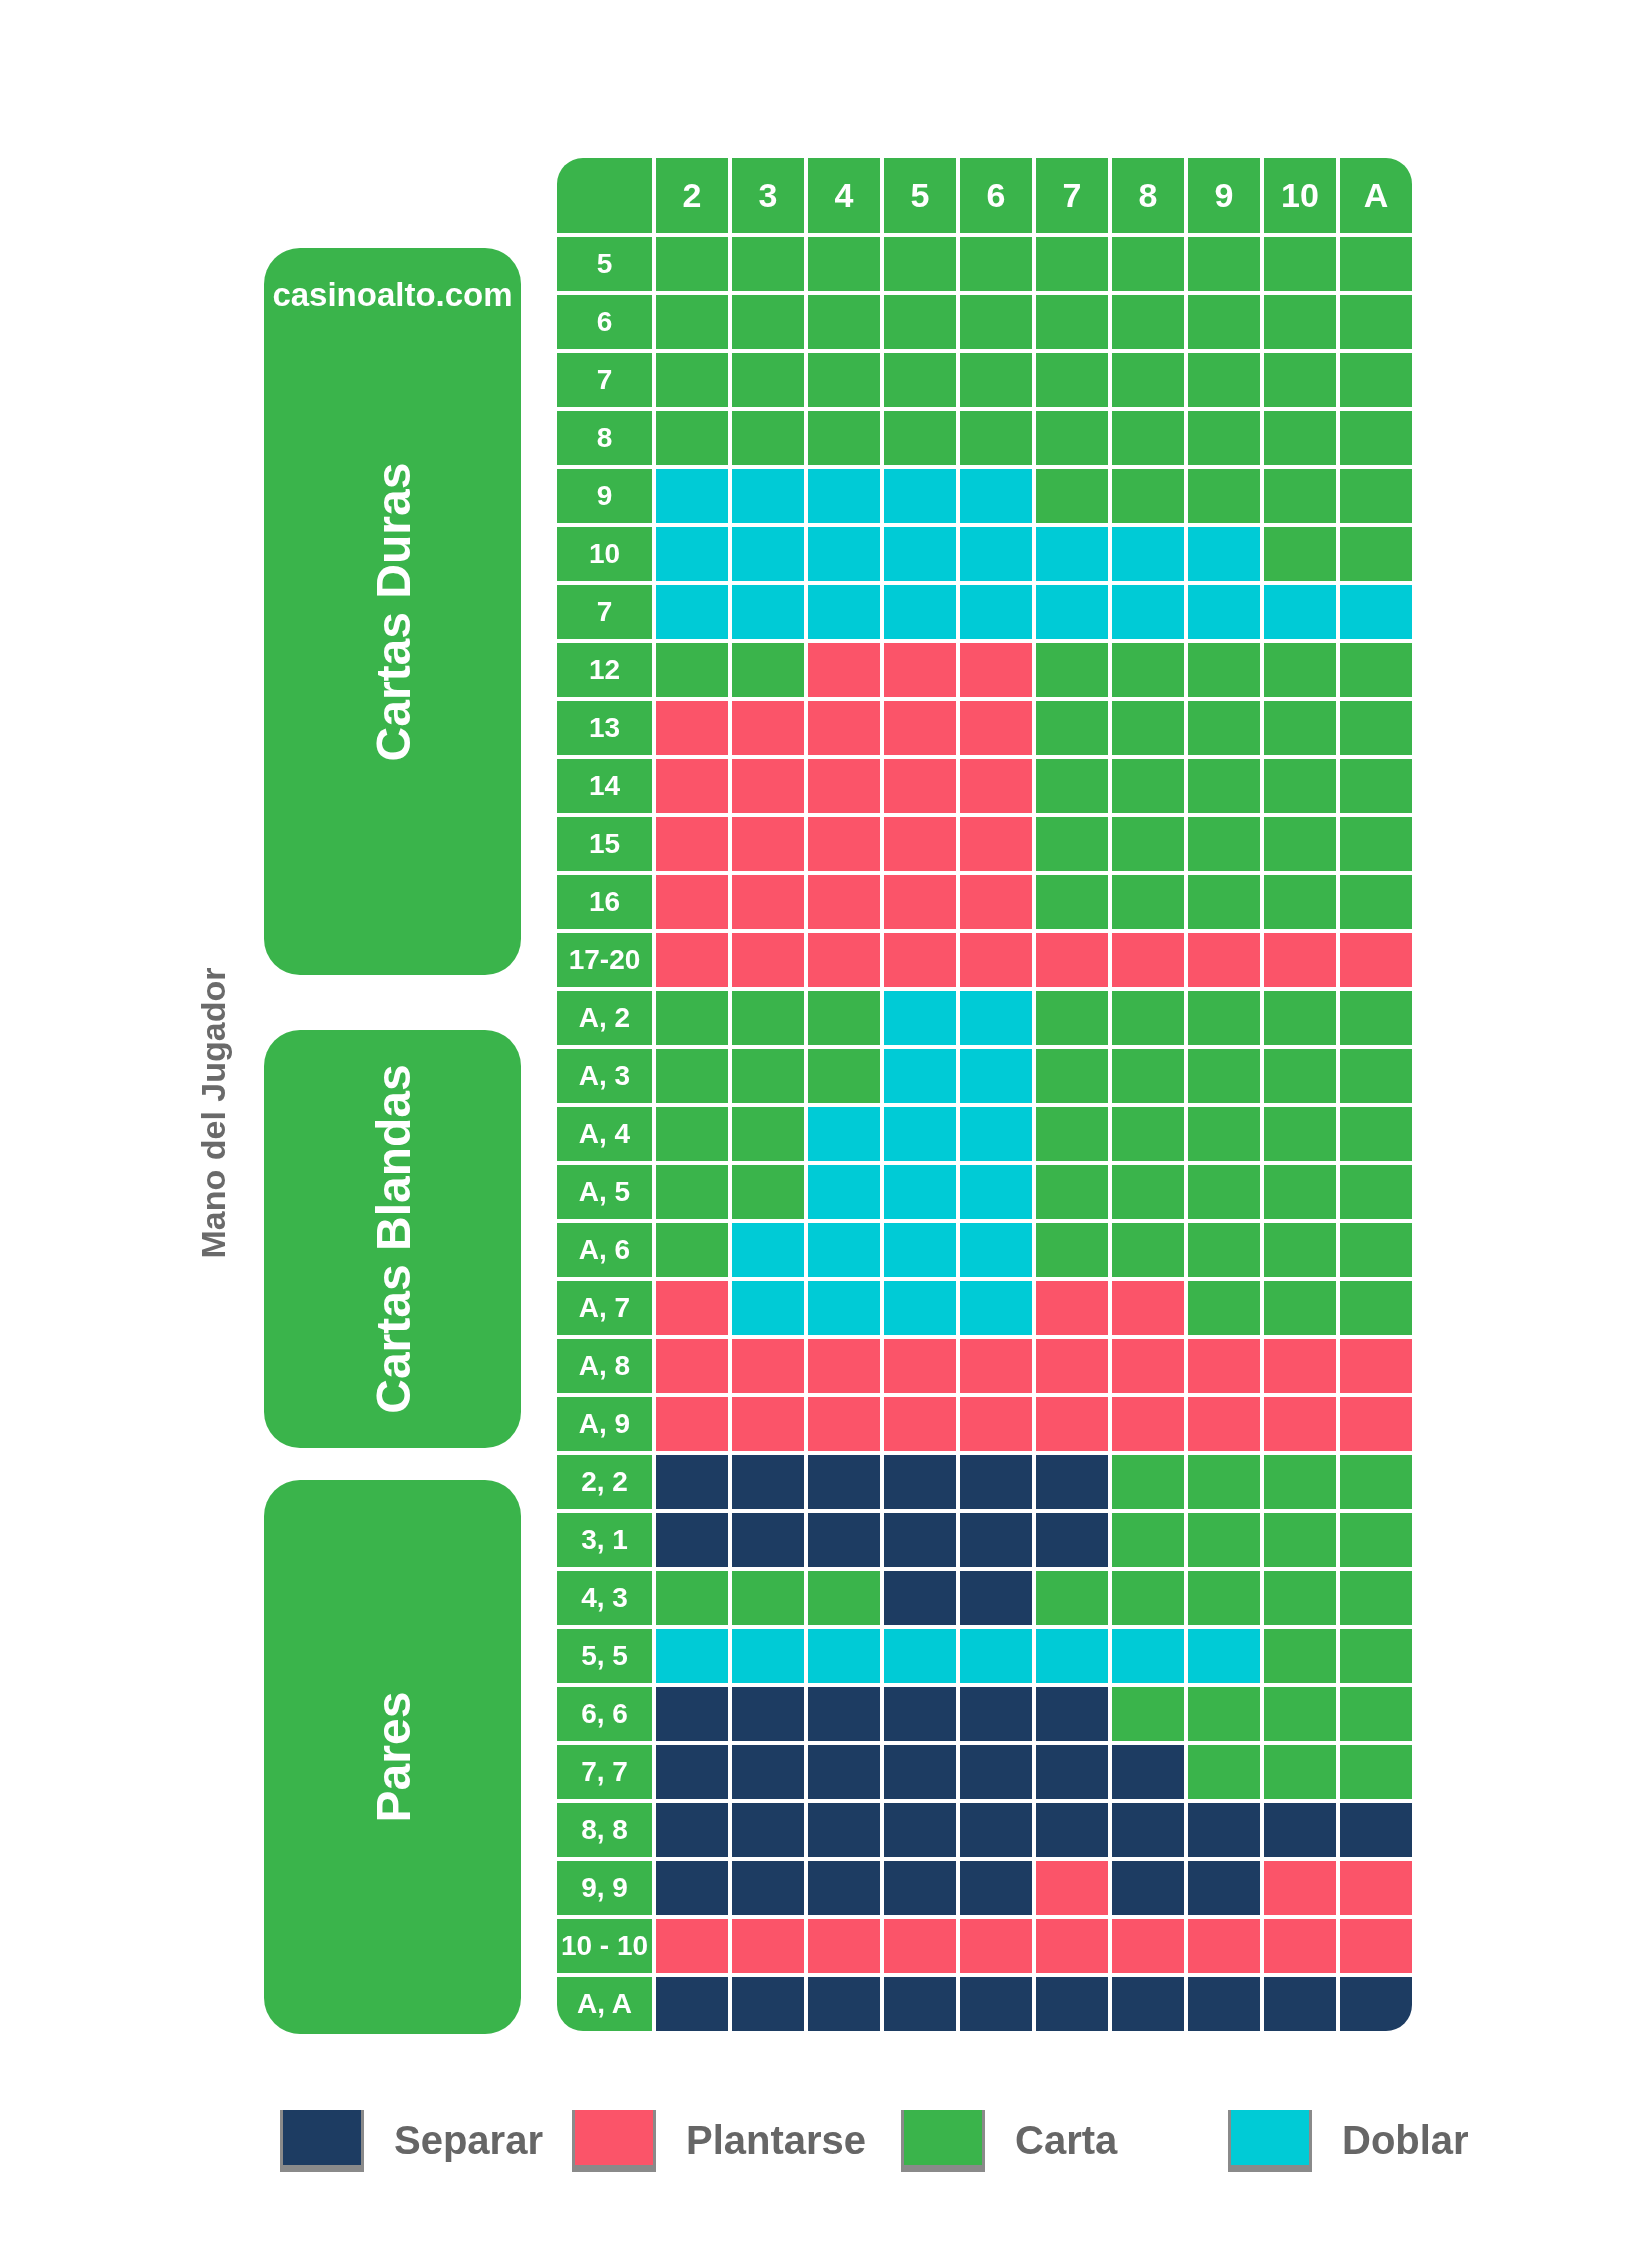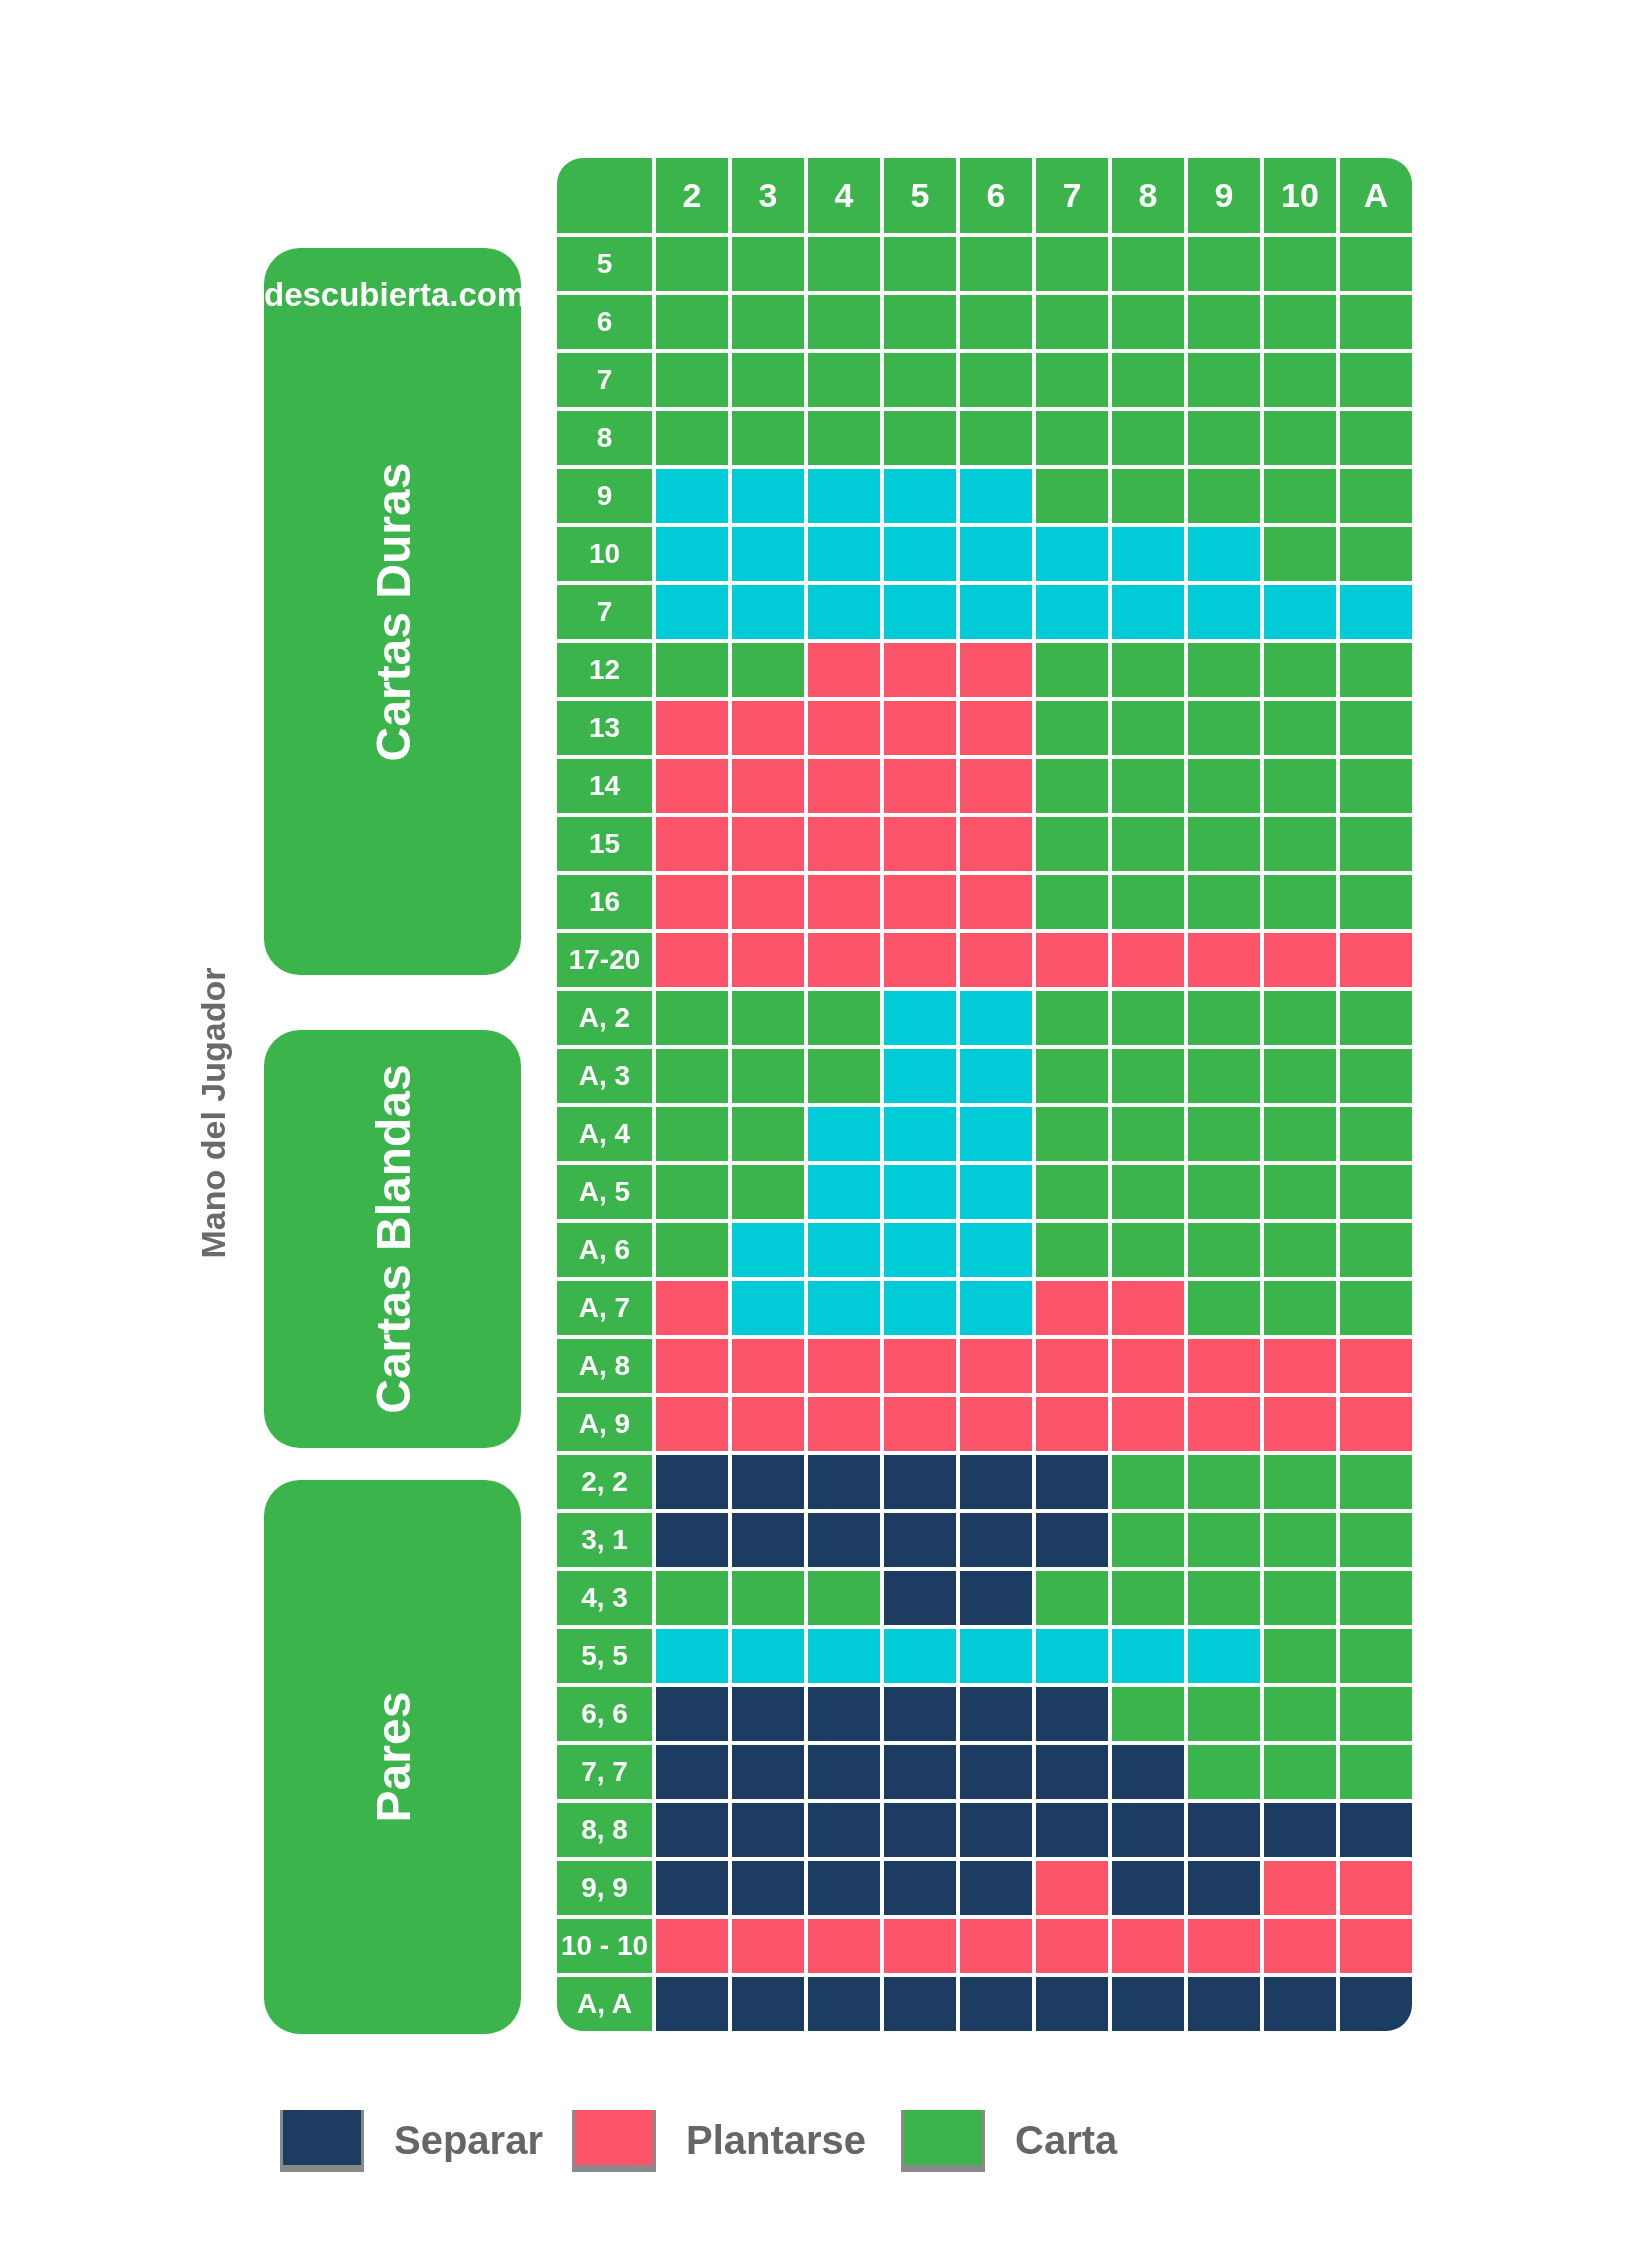--- a/index.html
+++ b/index.html
@@ -35,21 +35,21 @@
 </style>
 </head>
 <body>
 
 <div class="page">
 
 
   <div class="side-label">Mano del Jugador</div>
 
   <div class="section-box box-duras">
-    <div class="brand">descubierta.com</div>
+    <div class="brand">casinoalto.com</div>
     <div class="section-label">Cartas Duras</div>
   </div>
 
   <div class="section-box box-blandas">
     <div class="section-label">Cartas Blandas</div>
   </div>
 
   <div class="section-box box-pares">
     <div class="section-label">Pares</div>
   </div>
@@ -415,16 +415,20 @@
         <div class="legend-label">Separar</div>
       </div>
       <div class="legend-item" style="left: 572px;">
         <div class="swatch" style="background: rgb(251, 84, 105);"></div>
         <div class="legend-label">Plantarse</div>
       </div>
       <div class="legend-item" style="left: 901px;">
         <div class="swatch" style="background: rgb(58, 180, 75);"></div>
         <div class="legend-label">Carta</div>
       </div>
+      <div class="legend-item" style="left: 1228px;">
+        <div class="swatch" style="background: rgb(0, 203, 214);"></div>
+        <div class="legend-label">Doblar</div>
+      </div>
     </div>
 
 </div>
 
 
 </body></html>

